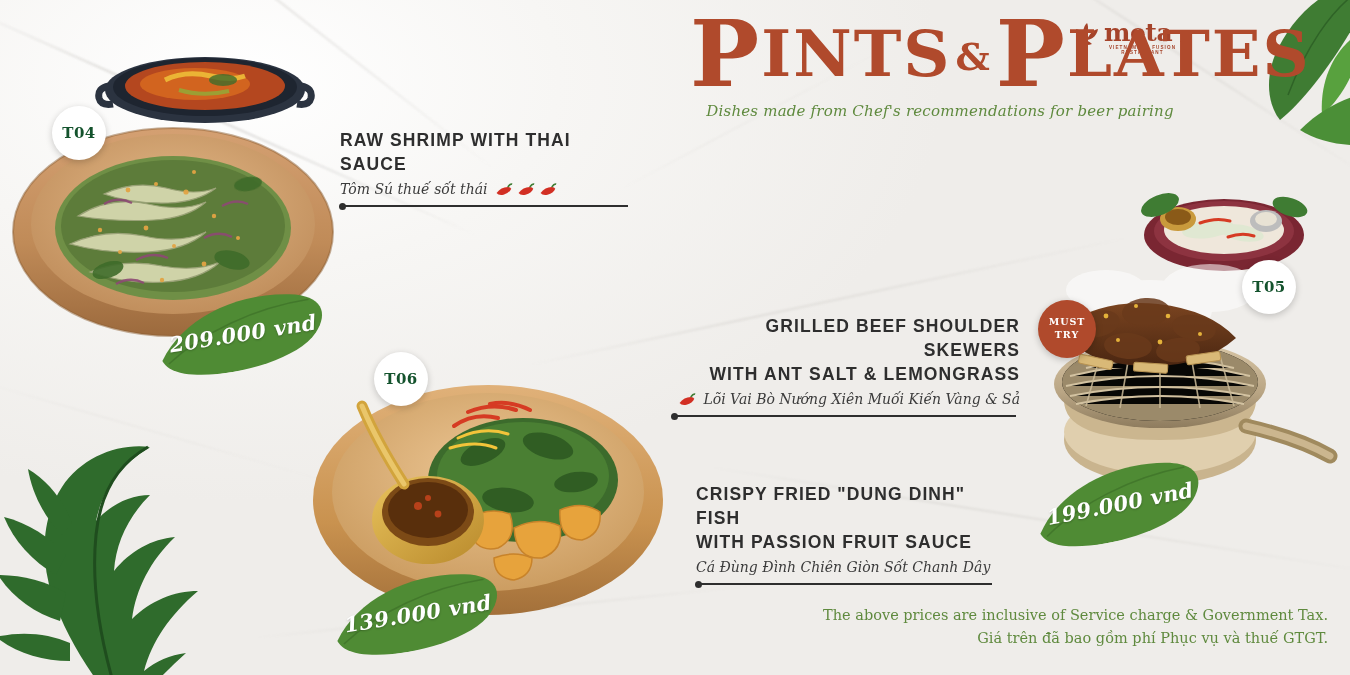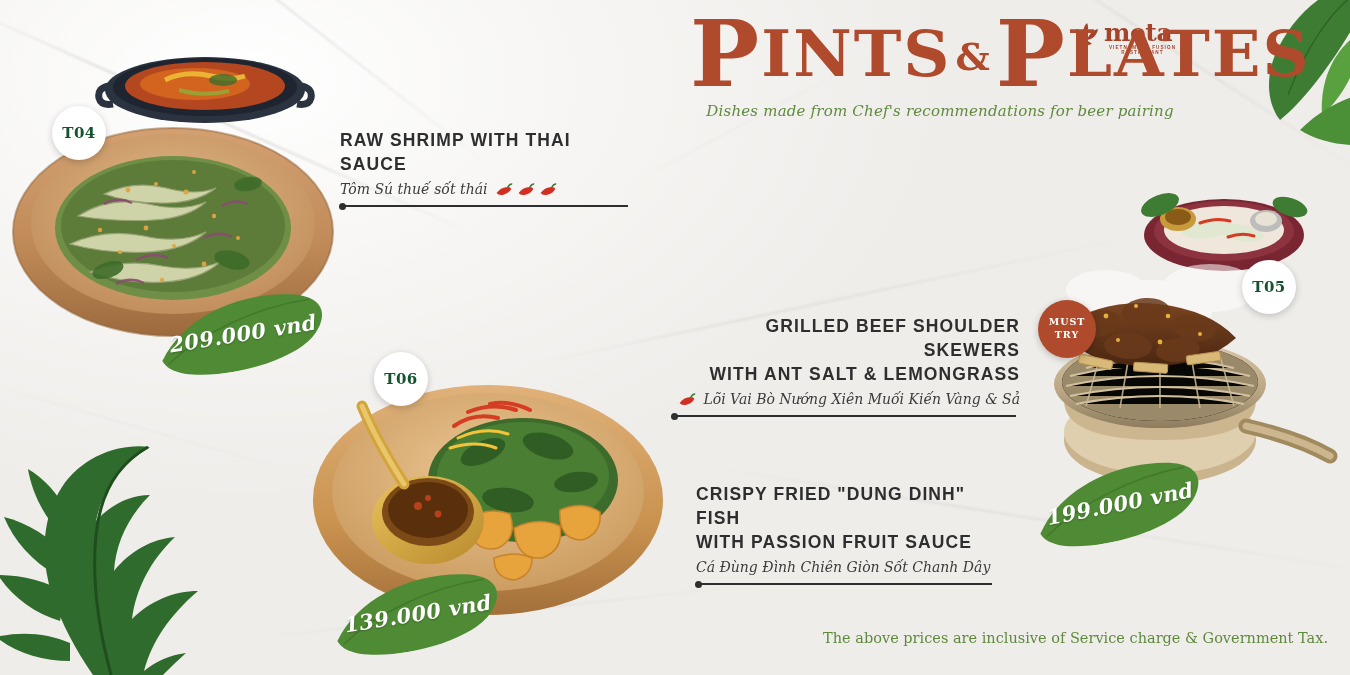--- a/index.html
+++ b/index.html
@@ -584,15 +584,16 @@
   <div class="leaf-price" style="left:330px; top:576px; transform: rotate(-9deg);">
     <svg viewBox="0 0 176 74">
       <path d="M4 52 C30 14 86 -4 140 6 C172 12 176 30 160 48 C136 74 62 80 24 68 C12 64 6 58 4 52 Z" fill="#4f8b34"></path>
       <path d="M10 56 C48 30 104 14 158 14" stroke="#3d7028" stroke-width="1.6" fill="none" opacity=".7"></path>
     </svg>
     <div class="price-text">139.000 vnd</div>
   </div>
 
   <div class="footer-note">
     <div>The above prices are inclusive of Service charge &amp; Government Tax.</div>
+    <div>Giá trên đã bao gồm phí Phục vụ và thuế GTGT.</div>
   </div>
 
 </div>
 
 </body></html>

